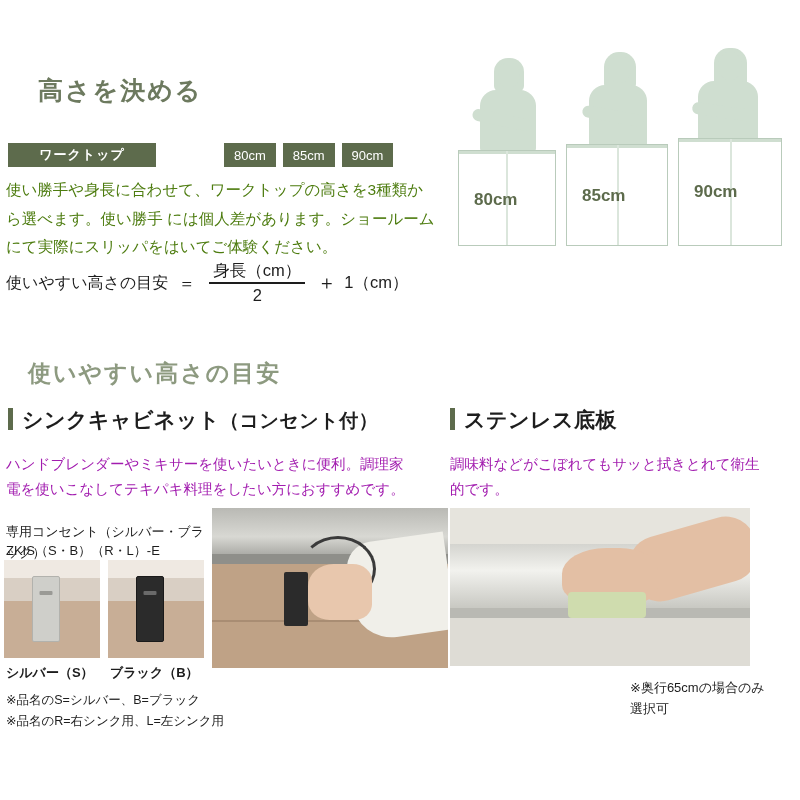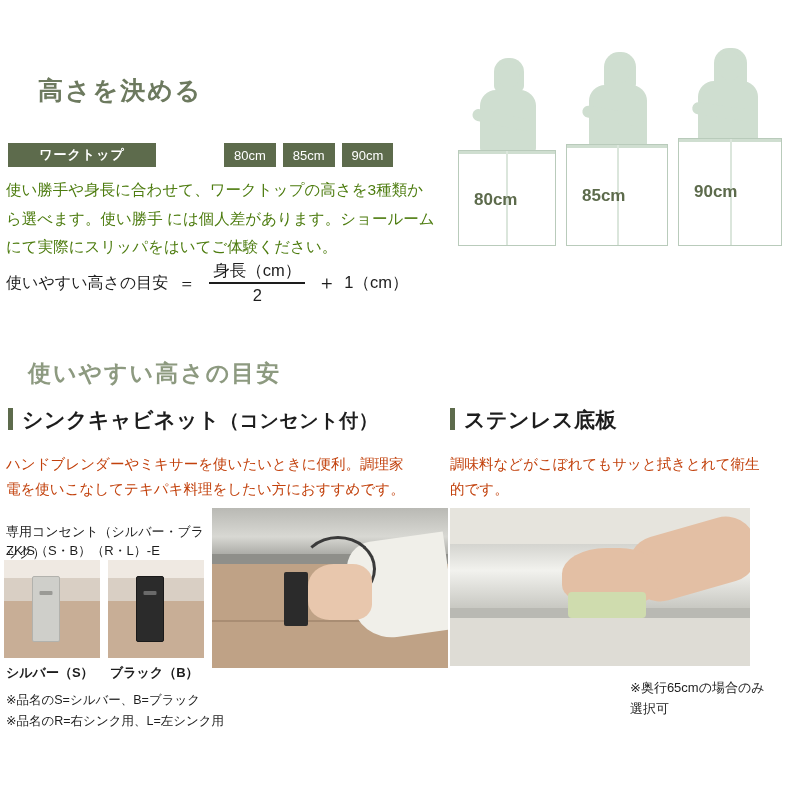--- a/index.html
+++ b/index.html
@@ -76,21 +76,21 @@
   .sub-h{
     position:absolute;font-size:21px;font-weight:bold;color:#1d1d1d;
     letter-spacing:0.5px;
   }
   .sub-h .bar{
     display:inline-block;width:5px;height:22px;background:#5d6b4c;
     margin-right:9px;vertical-align:-3px;
   }
   .sub-h .paren{font-size:19px;}
   .col-text{
-    position:absolute;font-size:14.5px;line-height:1.75;color:#c2410c;
+    position:absolute;font-size:14.5px;line-height:1.75;color:#a21caf;
   }
   .spec-text{
     position:absolute;font-size:13px;line-height:1.6;color:#1d1d1d;
   }
   .footnote{
     position:absolute;font-size:12.5px;line-height:1.65;color:#1d1d1d;
   }
   .footnote-strong{
     position:absolute;font-size:14.5px;color:#1d1d1d;
   }

